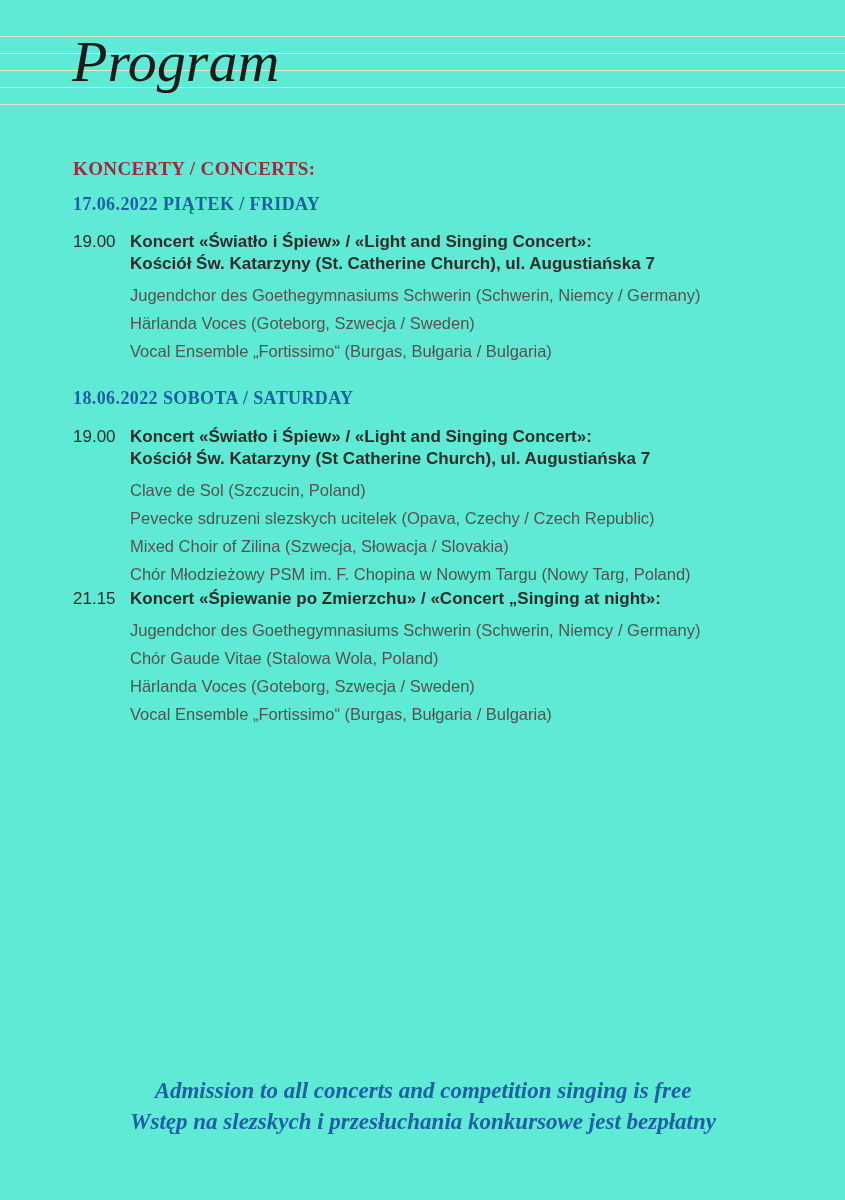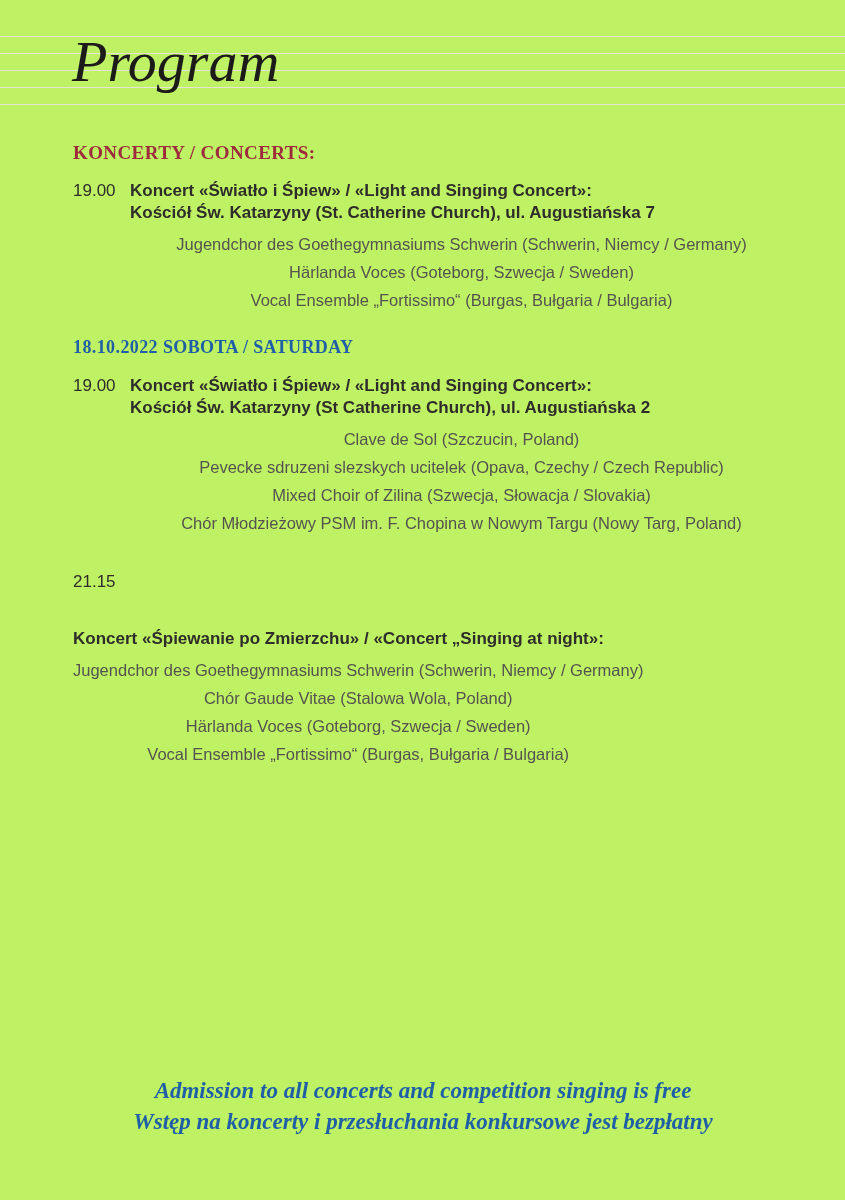--- a/index.html
+++ b/index.html
@@ -1,35 +1,35 @@
 <!DOCTYPE html>
 <html><head>
 <meta charset="utf-8">
 <style>
   html,body{margin:0;padding:0;}
   .page{
     position:relative;
     width:845px;height:1200px;
-    background:#bef264;
+    background:#5eead4;
     overflow:hidden;
     font-family:"Liberation Sans", sans-serif;
   }
   
   .staff{position:absolute;left:0;width:845px;height:1px;background:#e7e4d5;}
   .staff.l1{top:36px}.staff.l2{top:53px}.staff.l3{top:70px}.staff.l4{top:87px}.staff.l5{top:104px}
 
   .page-title{
     position:absolute;left:72px;top:28px;
     font-family:"Liberation Serif", serif;
     font-style:italic;
     font-size:58px;line-height:68px;
     color:#1c1b19;
   }
 
-  .content{position:absolute;left:73px;top:142px;width:720px;}
+  .content{position:absolute;left:73px;top:158px;width:720px;}
 
   .section-heading{
     font-family:"Liberation Serif", serif;
     font-weight:bold;
     font-size:19px;line-height:22px;
     letter-spacing:0.4px;
     color:#9e2b3c;
   }
   .day-header{
     font-family:"Liberation Serif", serif;
@@ -37,33 +37,33 @@
     font-size:18px;line-height:22px;
     letter-spacing:0.4px;
     color:#1f5fa5;
   }
   .day-header.first{margin-top:13px;}
   .day-header.second{margin-top:22px;}
 
   .event{display:flex;align-items:flex-start;}
   .event.gap-a{margin-top:16px;}
   .event.gap-b{margin-top:17px;}
-  .event.gap-c{margin-top:34px;flex-direction:column;}
+  .event.gap-c{}
   .event-time{
     width:57px;flex:0 0 57px;
     font-size:17px;line-height:22px;
     color:#2f2d2a;
   }
   .event-body{flex:1;}
   .event-title{
     font-size:17px;line-height:22px;
     font-weight:600;
     color:#2f2d2a;
   }
-  .ensembles{margin-top:6px;text-align:center;}
+  .ensembles{margin-top:6px;}
   .ensemble{
     font-size:16.5px;line-height:28px;
     color:#55534d;
   }
 
   .footer{
     position:absolute;left:73px;top:1075px;width:700px;
     font-family:"Liberation Serif", serif;
     font-style:italic;font-weight:bold;
     font-size:23px;line-height:31px;
@@ -81,41 +81,42 @@
   <div class="staff l3"></div>
   <div class="staff l4"></div>
   <div class="staff l5"></div>
 
   <div class="page-title">Program</div>
 
   <div class="content">
 
     <div class="section-heading">KONCERTY / CONCERTS:</div>
 
+    <div class="day-header first">17.06.2022 PIĄTEK / FRIDAY</div>
 
     <div class="event gap-a">
       <div class="event-time">19.00</div>
       <div class="event-body">
         <div class="event-title">Koncert «Światło i Śpiew» / «Light and Singing Concert»:</div>
         <div class="event-title">Kościół Św. Katarzyny (St. Catherine Church), ul. Augustiańska 7</div>
         <div class="ensembles">
           <div class="ensemble">Jugendchor des Goethegymnasiums Schwerin (Schwerin, Niemcy / Germany)</div>
           <div class="ensemble">Härlanda Voces (Goteborg, Szwecja / Sweden)</div>
           <div class="ensemble">Vocal Ensemble „Fortissimo“ (Burgas, Bułgaria / Bulgaria)</div>
         </div>
       </div>
     </div>
 
-    <div class="day-header second">18.10.2022 SOBOTA / SATURDAY</div>
+    <div class="day-header second">18.06.2022 SOBOTA / SATURDAY</div>
 
     <div class="event gap-b">
       <div class="event-time">19.00</div>
       <div class="event-body">
         <div class="event-title">Koncert «Światło i Śpiew» / «Light and Singing Concert»:</div>
-        <div class="event-title">Kościół Św. Katarzyny (St Catherine Church), ul. Augustiańska 2</div>
+        <div class="event-title">Kościół Św. Katarzyny (St Catherine Church), ul. Augustiańska 7</div>
         <div class="ensembles">
           <div class="ensemble">Clave de Sol (Szczucin, Poland)</div>
           <div class="ensemble">Pevecke sdruzeni slezskych ucitelek (Opava, Czechy / Czech Republic)</div>
           <div class="ensemble">Mixed Choir of Zilina (Szwecja, Słowacja / Slovakia)</div>
           <div class="ensemble">Chór Młodzieżowy PSM im. F. Chopina w Nowym Targu (Nowy Targ, Poland)</div>
         </div>
       </div>
     </div>
 
     <div class="event gap-c">
@@ -128,16 +129,16 @@
           <div class="ensemble">Härlanda Voces (Goteborg, Szwecja / Sweden)</div>
           <div class="ensemble">Vocal Ensemble „Fortissimo“ (Burgas, Bułgaria / Bulgaria)</div>
         </div>
       </div>
     </div>
 
   </div>
 
   <div class="footer">
     <div>Admission to all concerts and competition singing is free</div>
-    <div>Wstęp na koncerty i przesłuchania konkursowe jest bezpłatny</div>
+    <div>Wstęp na slezskych i przesłuchania konkursowe jest bezpłatny</div>
   </div>
 
 </div>
 
 </body></html>

